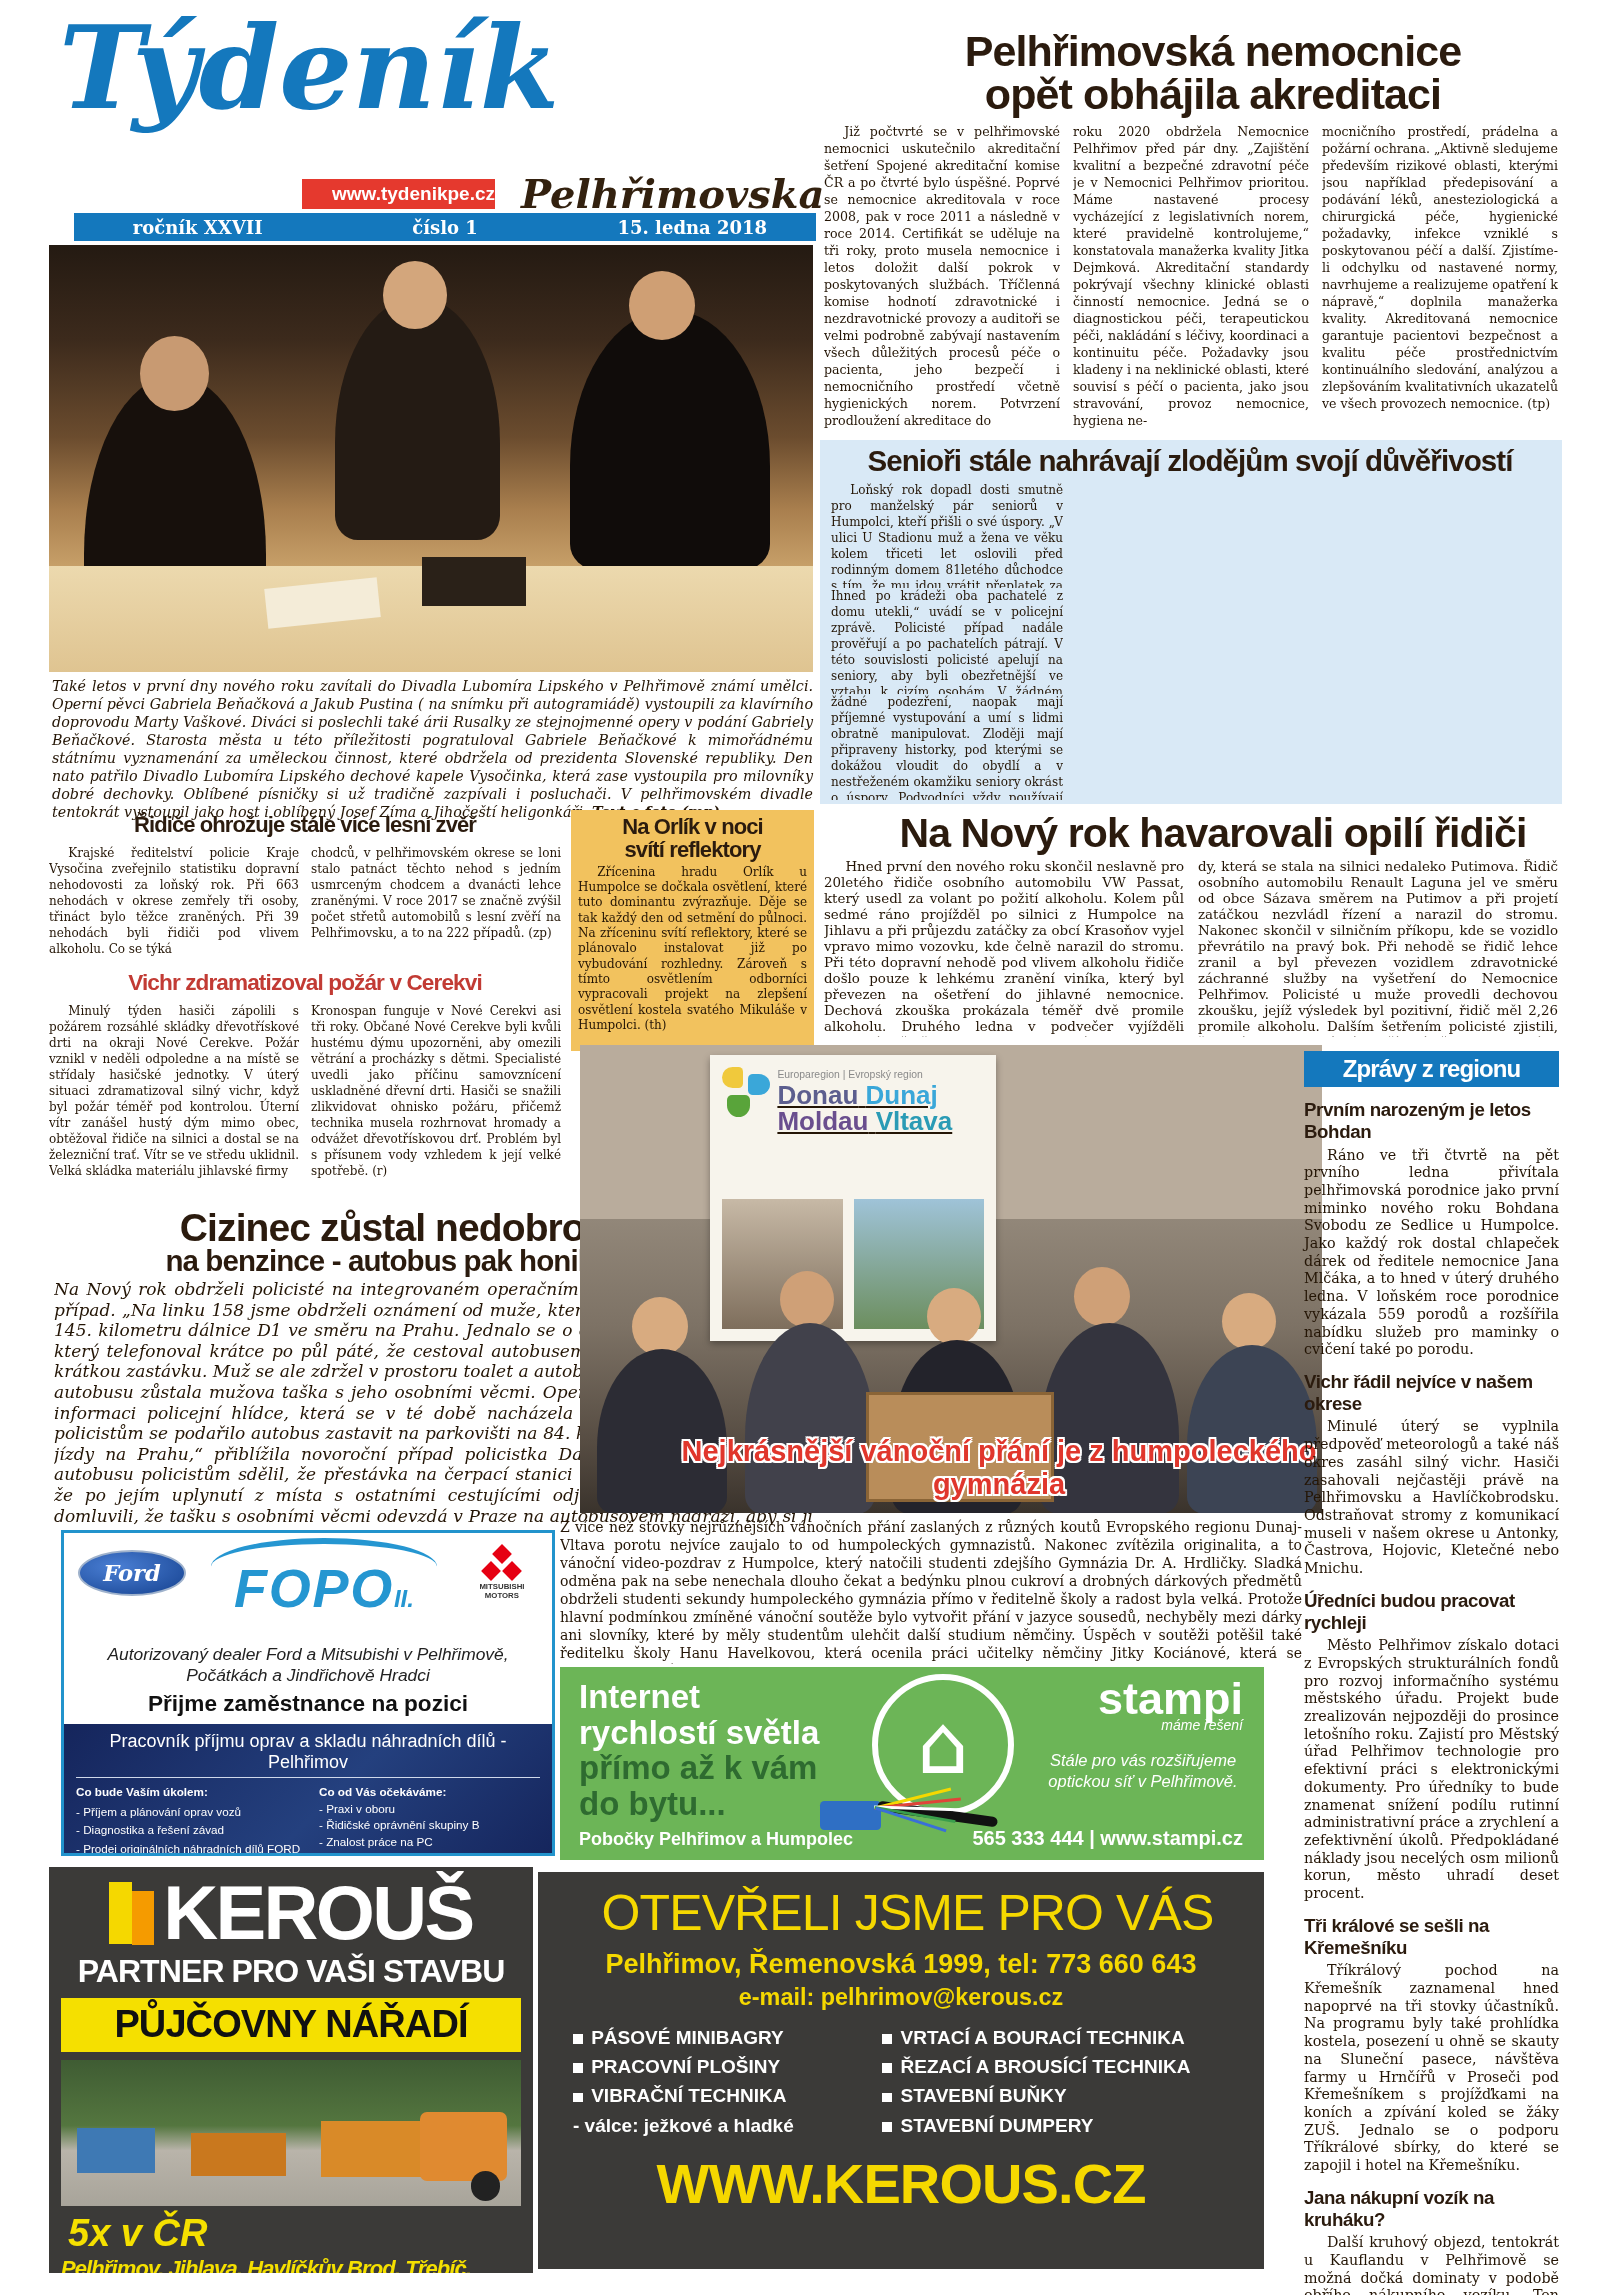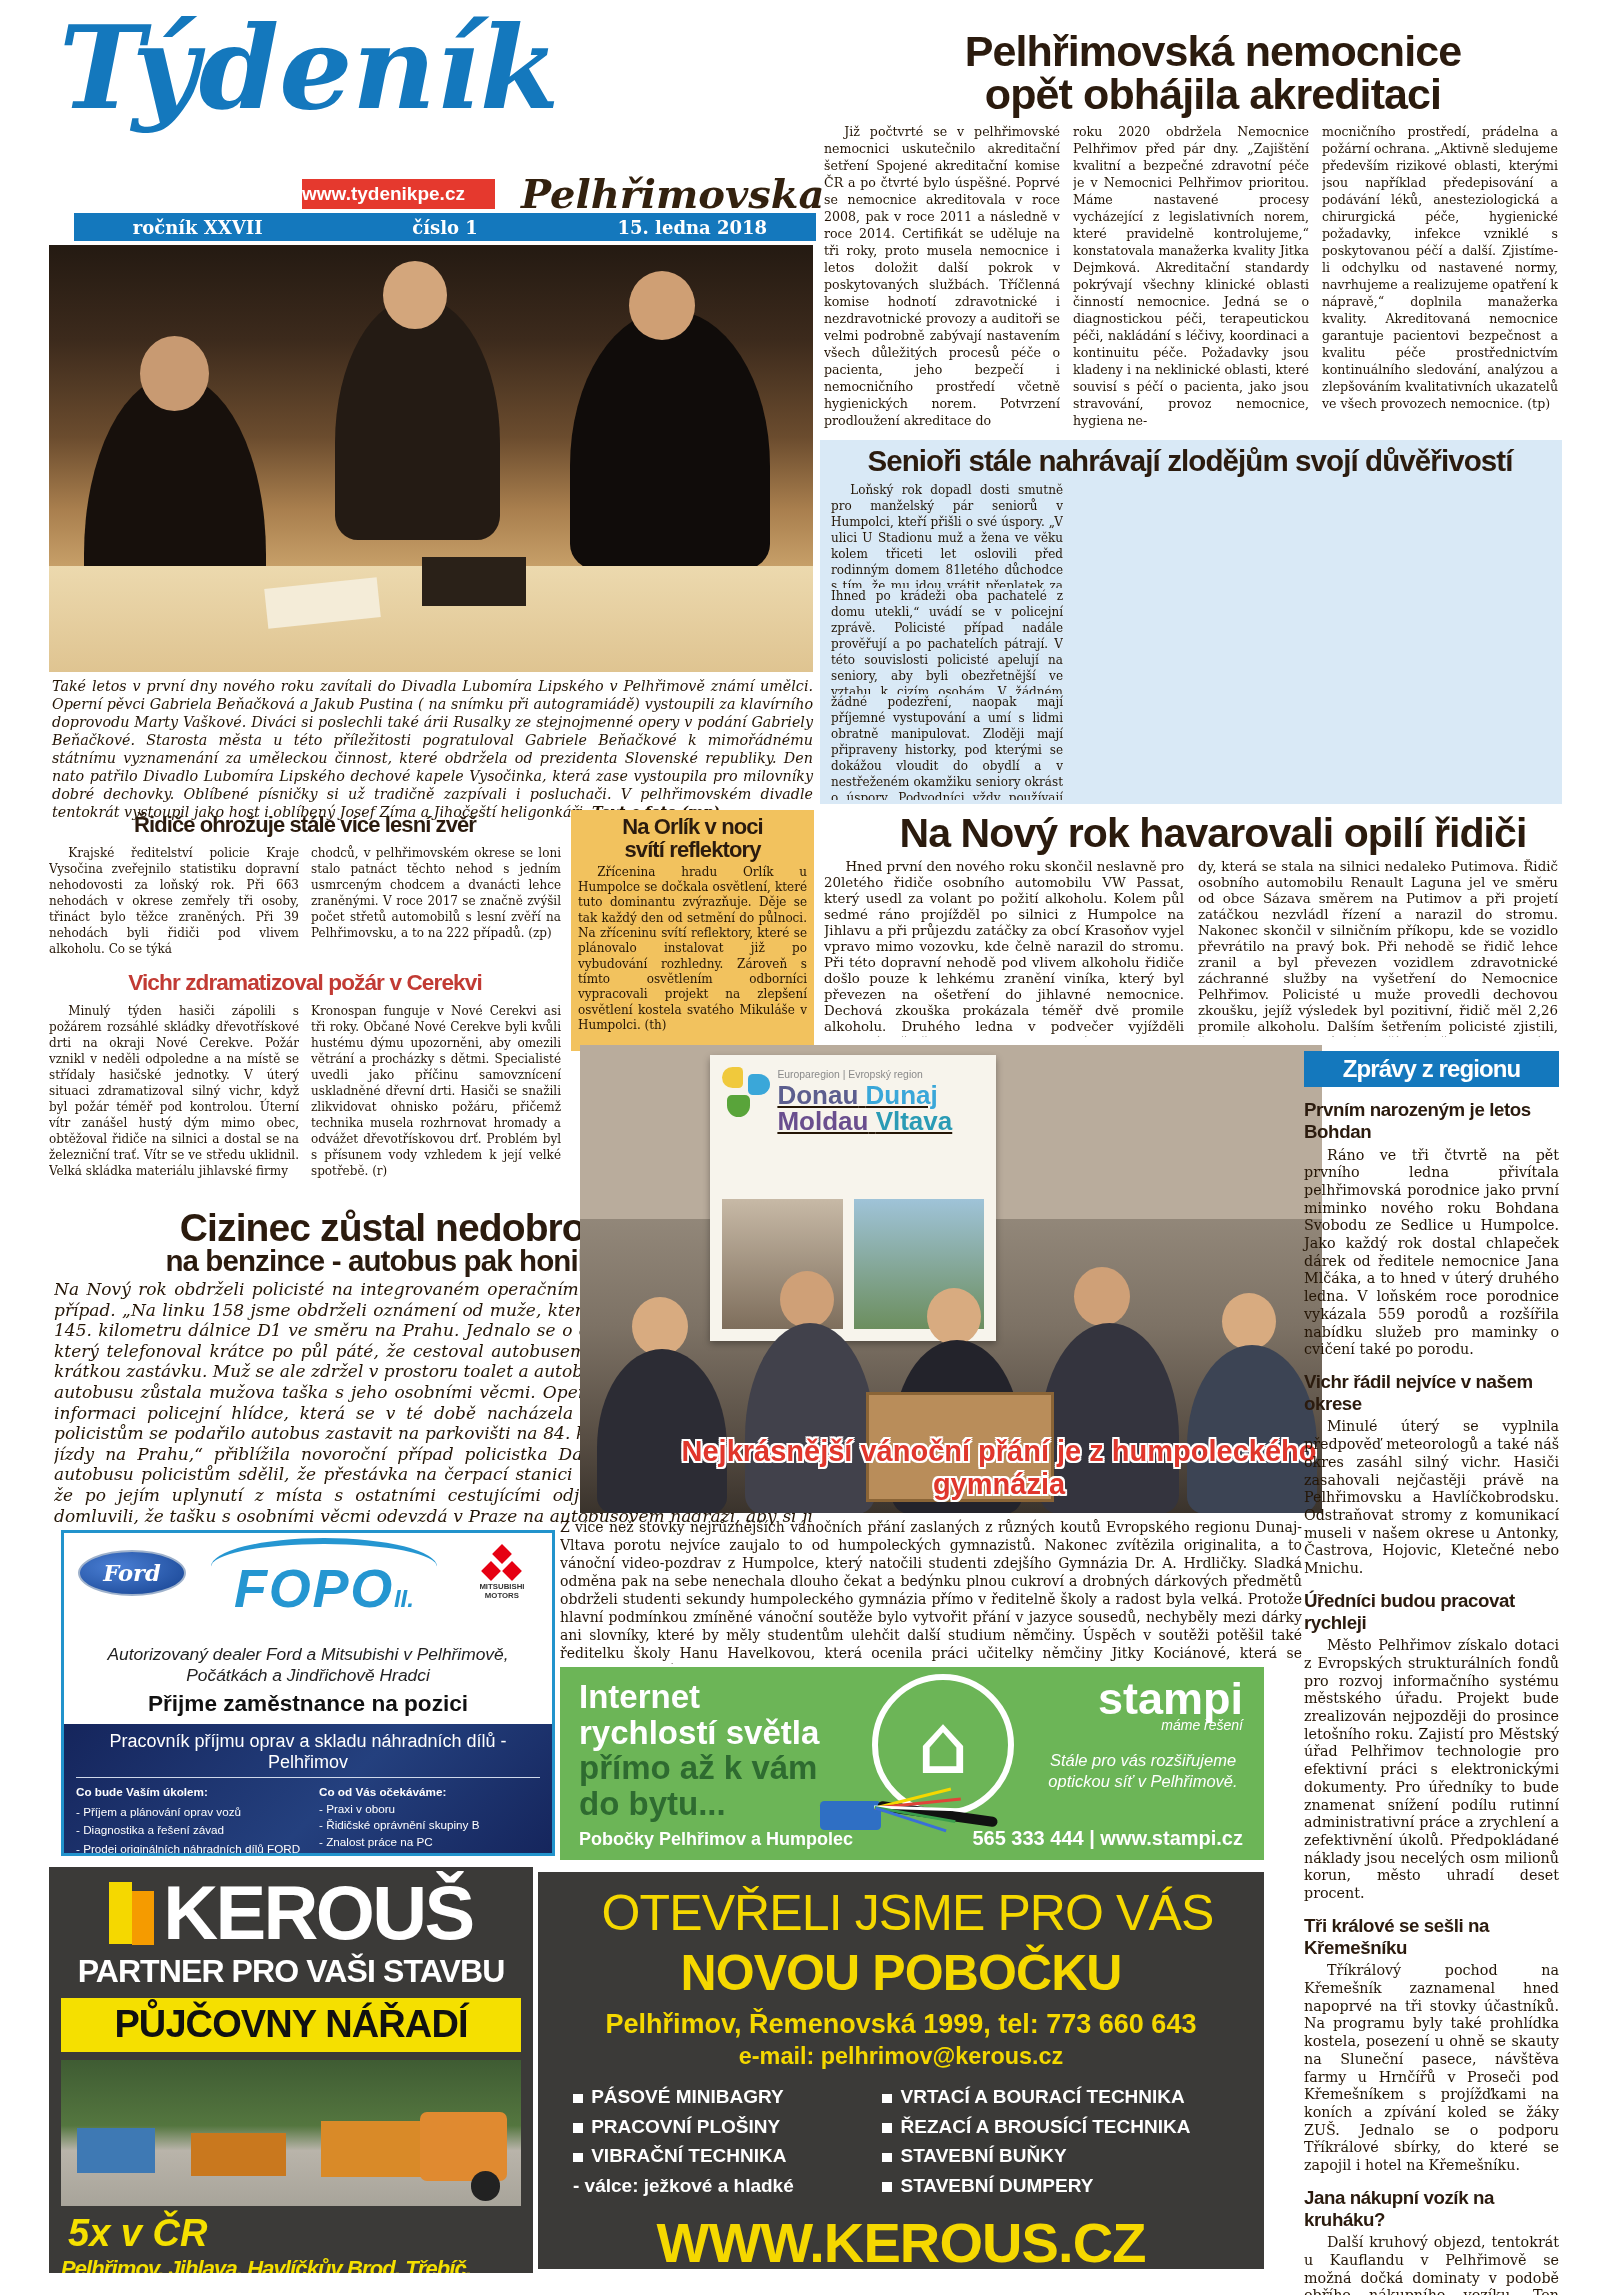--- a/index.html
+++ b/index.html
@@ -9,21 +9,21 @@
   .just{text-align:justify;}
   .hl{font-family:"Liberation Sans",sans-serif;font-weight:900;color:#2b1b0e;letter-spacing:-0.9px;}
   .cols{display:flex;}
   .cols>div{text-align:justify;overflow:hidden;}
   .indent{text-indent:1.6em;}
   
   #logo{left:59px;top:10.4px;font-family:"DejaVu Serif",serif;font-style:italic;font-weight:bold;
         font-size:115px;color:#1478bd;line-height:1;}
   #urlbox{left:302px;top:179px;width:193px;height:29.5px;background:#e5392e;color:#fff;
           font-family:"Liberation Sans",sans-serif;font-weight:bold;font-size:19px;
-          display:flex;align-items:center;justify-content:flex-start;}
+          display:flex;align-items:center;justify-content:flex-end;}
   #pelhrimovska{left:521px;top:170px;font-style:italic;font-weight:bold;font-size:40px;color:#33210f;}
   #topbar{left:74px;top:213px;width:742px;height:28px;background:#1478bd;color:#fff;
           font-weight:bold;font-size:18px;display:flex;align-items:center;}
   #topbar span{flex:1;text-align:center;}
   
   #mainhl{left:820px;top:29.5px;width:786px;text-align:center;font-size:43px;line-height:1.02;}
   #hospcols{left:824px;top:123px;width:734px;height:314px;}
   #hospcols>div{width:236px;margin-right:13px;font-size:12.6px;line-height:17px;height:314px;}
   #hospcols>div:last-child{margin-right:0;}
   
@@ -308,21 +308,20 @@
       <div style="position:absolute;left:260px;top:61px;width:104px;height:56px;background:#d98a28;"></div>
       <div style="position:absolute;right:14px;top:52px;width:87px;height:69px;background:#e08a30;border-radius:7px;"></div>
       <div style="position:absolute;right:21px;top:111px;width:29.5px;height:29.5px;border-radius:50%;background:#222;"></div>
     </div>
     <div style="color:#f5e000;font-style:italic;font-weight:900;font-size:38px;margin:5.2px 0 0 19px;">5x v ČR</div>
     <div style="color:#f5e000;font-style:italic;font-weight:bold;font-size:22px;margin:1.7px 0 0 12px;letter-spacing:-0.9px;">Pelhřimov, Jihlava, Havlíčkův Brod, Třebíč, Znojmo</div>
   </div>
 
   <div class="abs" id="kerm">
     <div style="color:#f5d800;font-weight:400;font-size:50px;margin-top:12px;letter-spacing:-0.9px;margin-left:13px;">OTEVŘELI JSME PRO VÁS</div>
-    <div style="color:#f5d800;font-weight:900;font-size:50px;margin-top:1.7px;letter-spacing:-0.9px;">NOVOU POBOČKU</div>
     <div style="color:#f5d800;font-weight:bold;font-size:27px;margin-top:7px;">Pelhřimov, Řemenovská 1999, tel: 773 660 643</div>
     <div style="color:#f5d800;font-weight:bold;font-size:23.4px;margin-top:3.5px;text-align:center;">e-mail: pelhrimov@kerous.cz</div>
     <div style="display:flex;text-align:left;color:#fff;font-weight:bold;font-size:19px;margin:12px 26px 0 35px;line-height:1.55;">
       <div style="flex:1;">
         <div><span class="kbul"></span><span>PÁSOVÉ MINIBAGRY</span></div>
         <div><span class="kbul"></span><span>PRACOVNÍ PLOŠINY</span></div>
         <div><span class="kbul"></span><span>VIBRAČNÍ TECHNIKA</span></div>
         <div>- válce: ježkové a hladké</div>
       </div>
       <div style="flex:1.15;">

